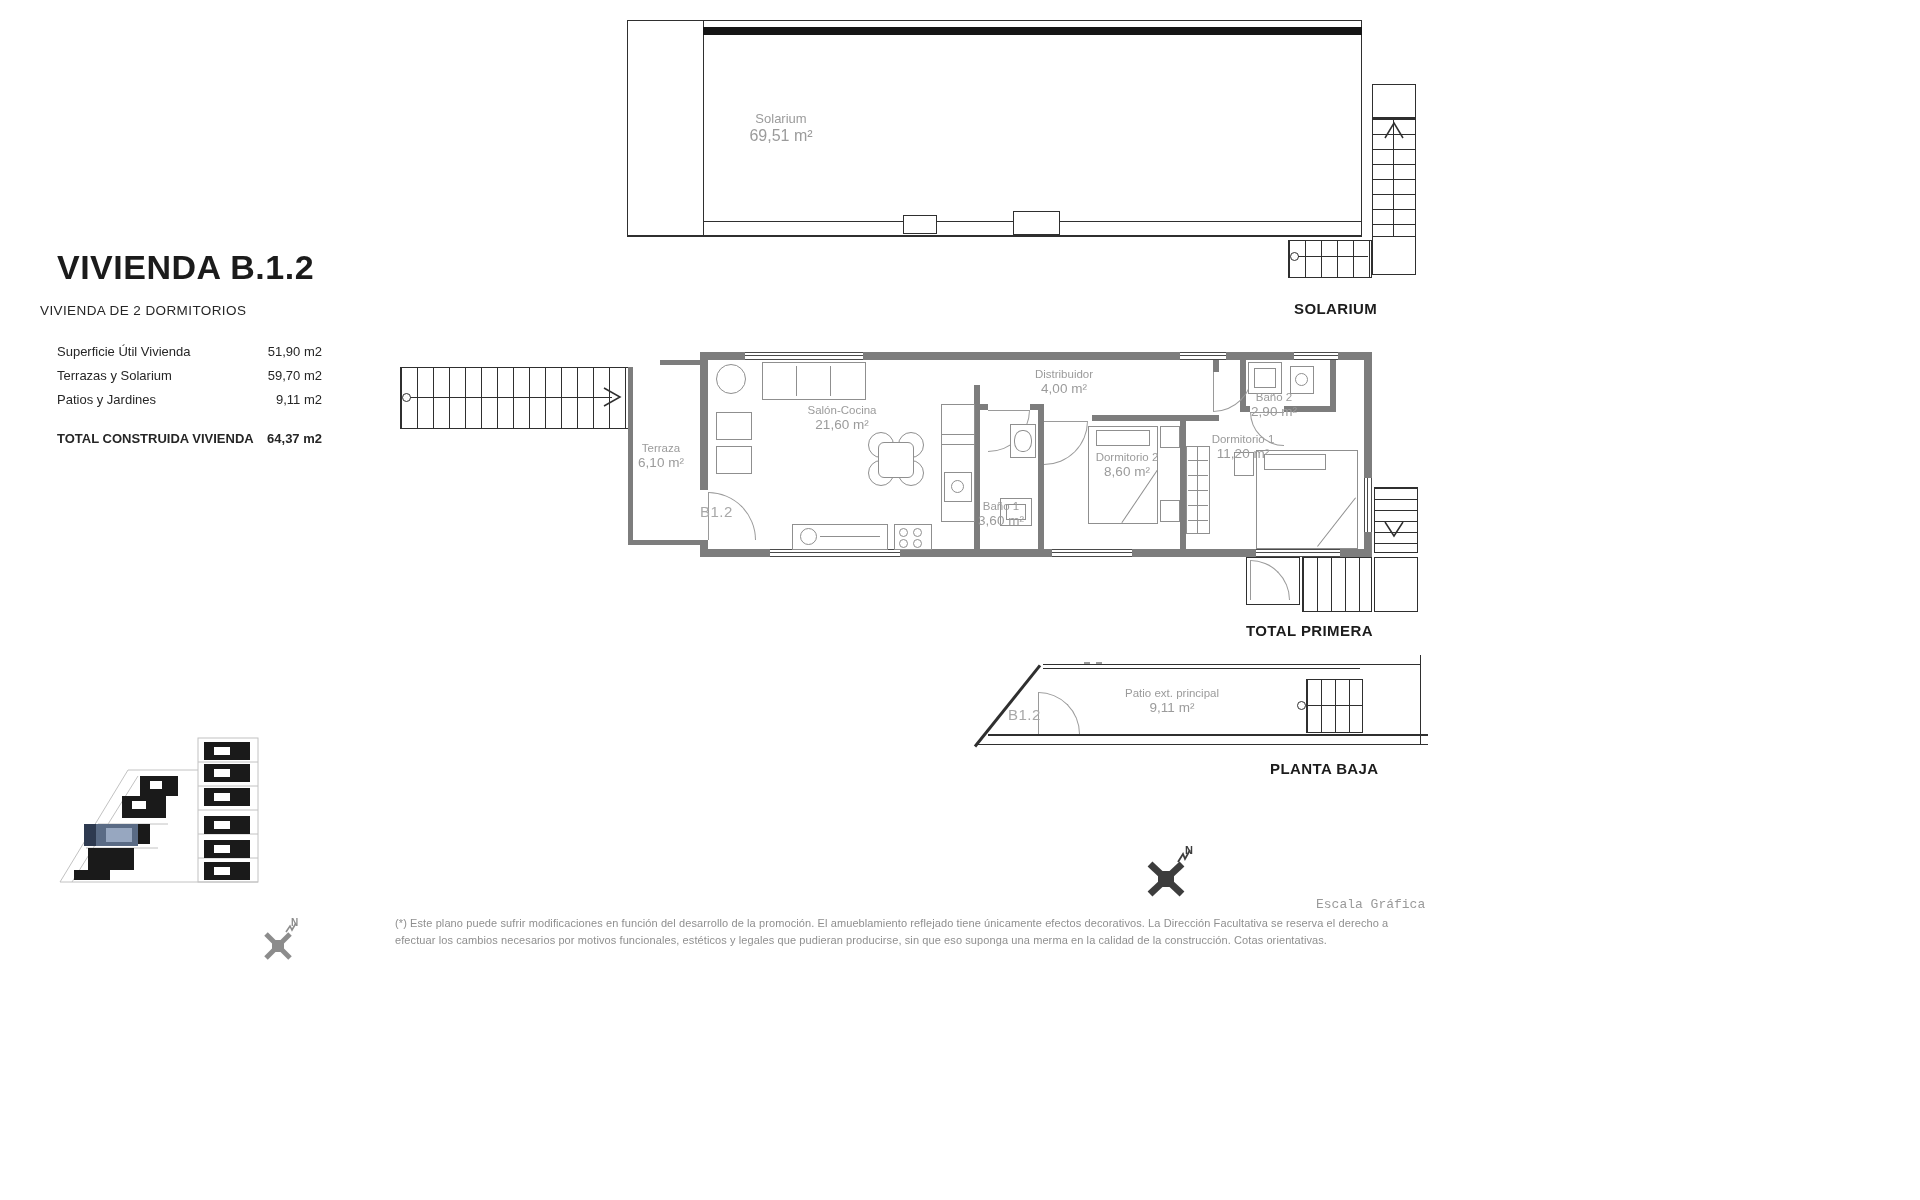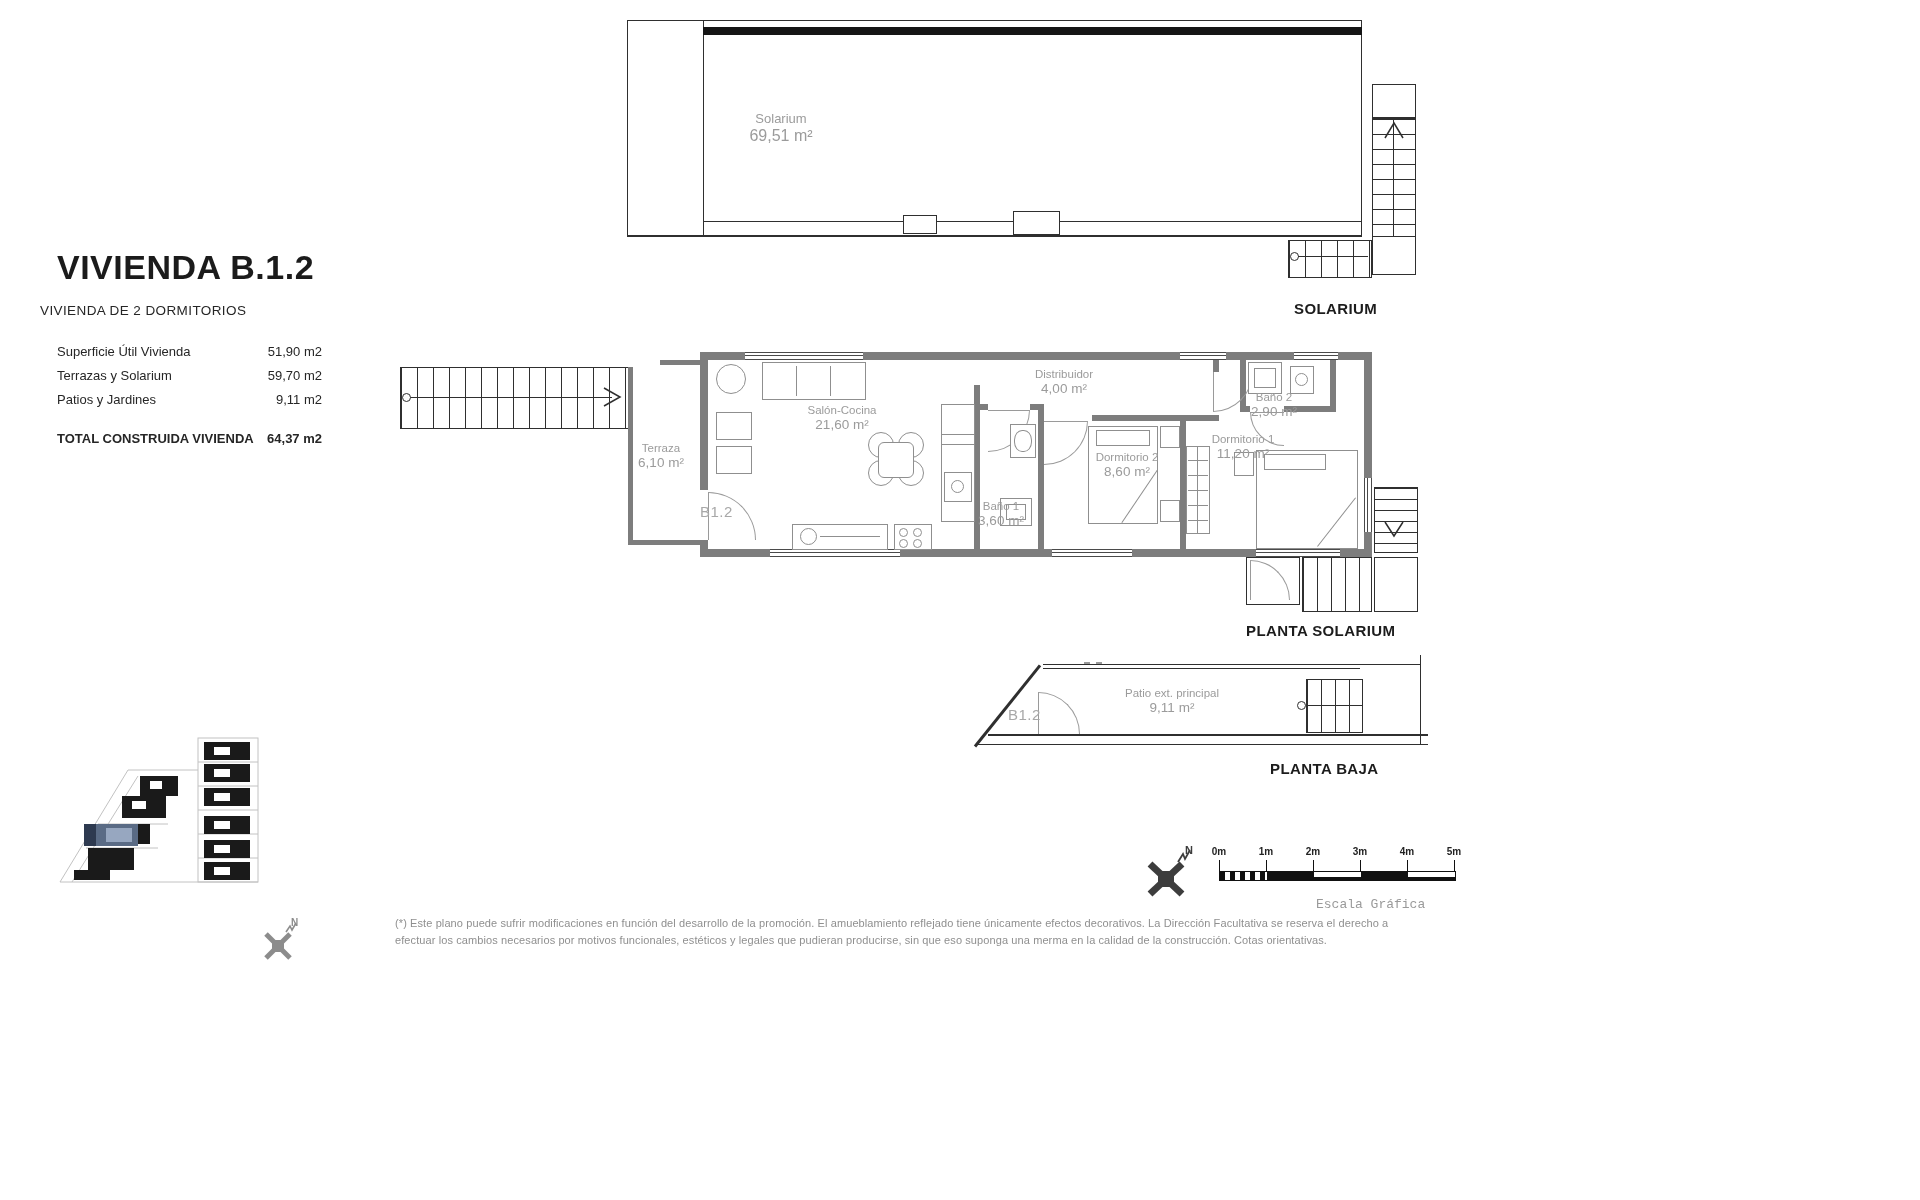--- a/index.html
+++ b/index.html
@@ -229,21 +229,21 @@
     <div class="unitlbl" style="left:700px;top:503px;">B1.2</div>
 
     <div class="st" style="left:1374px;top:487px;width:44px;height:66px;background-image:repeating-linear-gradient(180deg,#2f2f2f 0 1px,transparent 1px 11px);"></div>
     <div class="bx" style="left:1246px;top:557px;width:54px;height:48px;"></div>
     <div class="door dtr ll" style="left:1250px;top:560px;width:40px;height:40px;"></div>
     <div class="st" style="left:1302px;top:557px;width:70px;height:55px;background-image:repeating-linear-gradient(90deg,#2f2f2f 0 1px,transparent 1px 14px);"></div>
     <div class="bx" style="left:1374px;top:557px;width:44px;height:55px;"></div>
     <svg class="a" style="left:1383px;top:520px;" width="22" height="20">
       <polyline points="2,2 11,16 20,2" fill="none" stroke="#2f2f2f" stroke-width="1.5"></polyline>
     </svg>
-    <div class="cap" style="left:1246px;top:622px;">PLANTA SOLARIUM</div>
+    <div class="cap" style="left:1246px;top:622px;">TOTAL PRIMERA</div>
   </div>
 
   <div>
     <div class="ln" style="left:1043px;top:664px;width:377px;height:1px;"></div>
     <div class="ln" style="left:1043px;top:668px;width:317px;height:1px;"></div>
     <div class="ln" style="left:975px;top:745px;width:104px;height:3px;transform:rotate(-51.3deg);transform-origin:left center;"></div>
     <div class="ln" style="left:988px;top:734px;width:440px;height:2px;"></div>
     <div class="ln" style="left:975px;top:744px;width:453px;height:1px;"></div>
     <div class="ln" style="left:1420px;top:655px;width:1px;height:90px;"></div>
     <div class="gl" style="left:1084px;top:662px;width:6px;height:2px;"></div>
@@ -312,39 +312,18 @@
   </svg>
 
   <svg class="a" style="left:1142px;top:842px;" width="58" height="60" viewBox="0 0 58 60">
     <line x1="8" y1="52" x2="40" y2="22" stroke="#3d3d3d" stroke-width="7"></line>
     <line x1="8" y1="22" x2="40" y2="52" stroke="#3d3d3d" stroke-width="7"></line>
     <rect x="16" y="29" width="16" height="16" fill="#3d3d3d"></rect>
     <path d="M36,20 l5,-8 l2,5 l5,-9" fill="none" stroke="#3d3d3d" stroke-width="1.8"></path>
     <text x="43" y="12" font-size="11" fill="#3d3d3d" font-weight="bold">N</text>
   </svg>
 
-  <div class="a" style="left:1219px;top:846px;width:240px;height:40px;">
-    <span class="tick" style="left:0;">0m</span>
-    <span class="tick" style="left:47px;">1m</span>
-    <span class="tick" style="left:94px;">2m</span>
-    <span class="tick" style="left:141px;">3m</span>
-    <span class="tick" style="left:188px;">4m</span>
-    <span class="tick" style="left:235px;">5m</span>
-    <div class="tickmark" style="left:0;"></div>
-    <div class="tickmark" style="left:47px;"></div>
-    <div class="tickmark" style="left:94px;"></div>
-    <div class="tickmark" style="left:141px;"></div>
-    <div class="tickmark" style="left:188px;"></div>
-    <div class="tickmark" style="left:235px;"></div>
-    <div class="segs">
-      <div class="seg" style="left:0;width:47px;background:repeating-linear-gradient(90deg,#111 0 5px,#fff 5px 10px);"></div>
-      <div class="seg" style="left:47px;width:47px;background:#111;"></div>
-      <div class="seg" style="left:94px;width:47px;background:#fff;border-bottom:3px solid #111;box-sizing:border-box;"></div>
-      <div class="seg" style="left:141px;width:47px;background:#111;"></div>
-      <div class="seg" style="left:188px;width:47px;background:#fff;border-bottom:3px solid #111;box-sizing:border-box;"></div>
-    </div>
-  </div>
   <div class="scale-cap" style="left:1316px;top:897px;font-family:Liberation Mono, monospace;">Escala Gráfica</div>
 
   <div class="fnote" style="top:934px;">efectuar los cambios necesarios por motivos funcionales, estéticos y legales que pudieran producirse, sin que eso suponga una merma en la calidad de la construcción. Cotas orientativas.</div>
   <div class="fnote" style="top:917px;">(*) Este plano puede sufrir modificaciones en función del desarrollo de la promoción. El amueblamiento reflejado tiene únicamente efectos decorativos. La Dirección Facultativa se reserva el derecho a</div>
 
 </div>
 
 </body></html>

